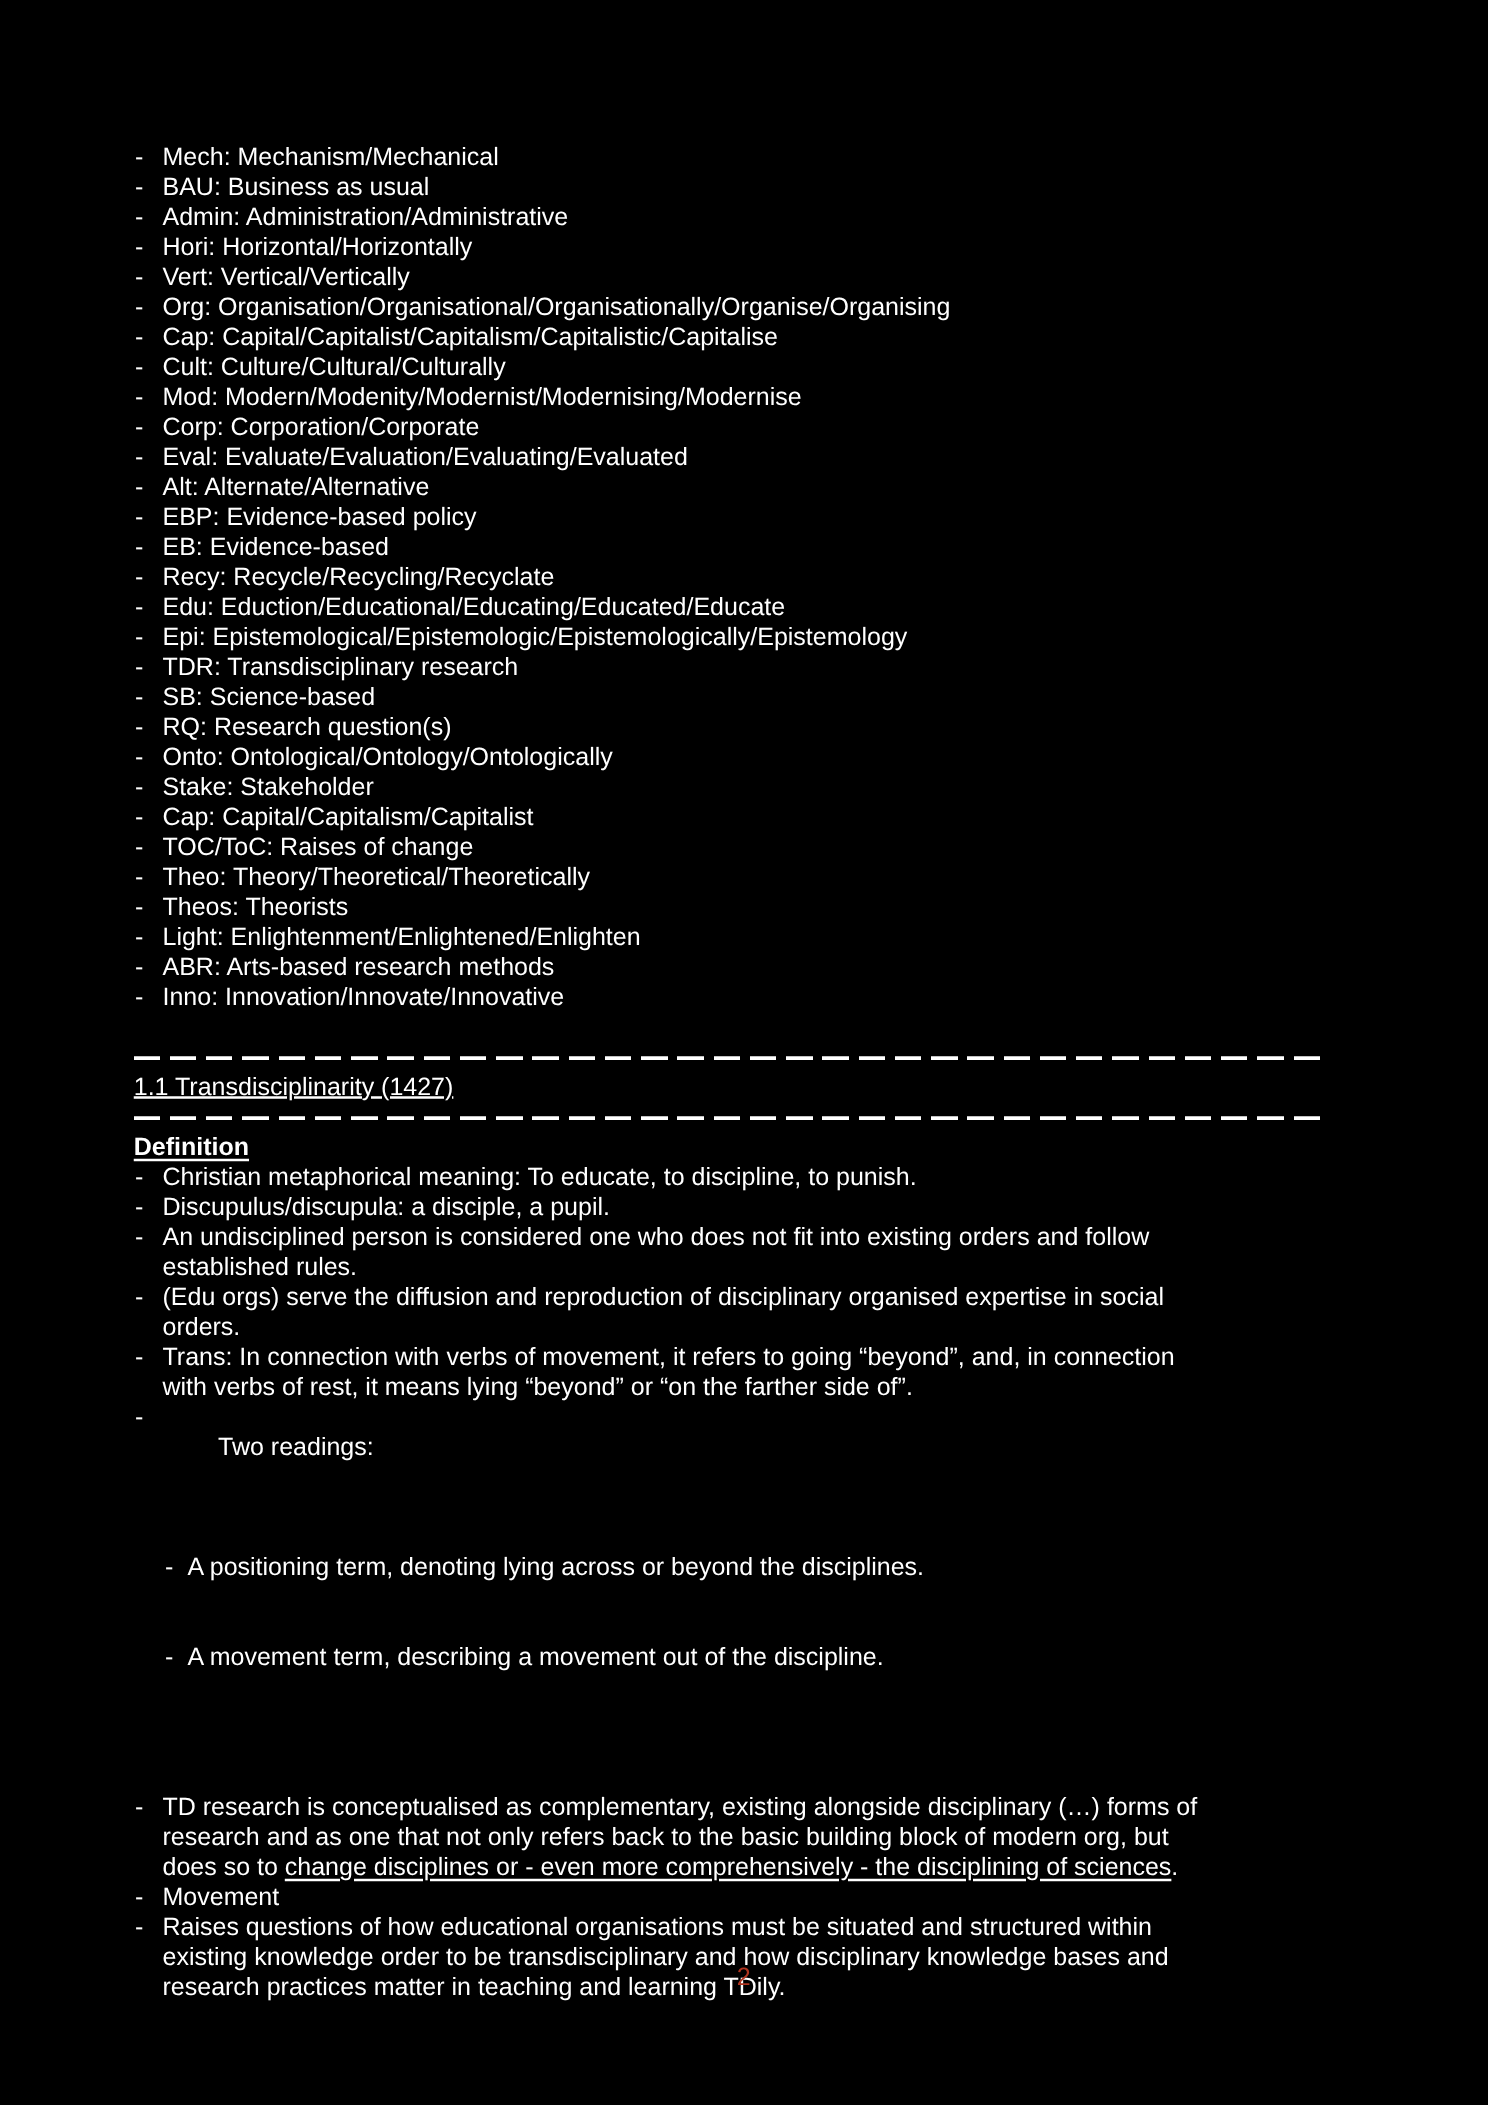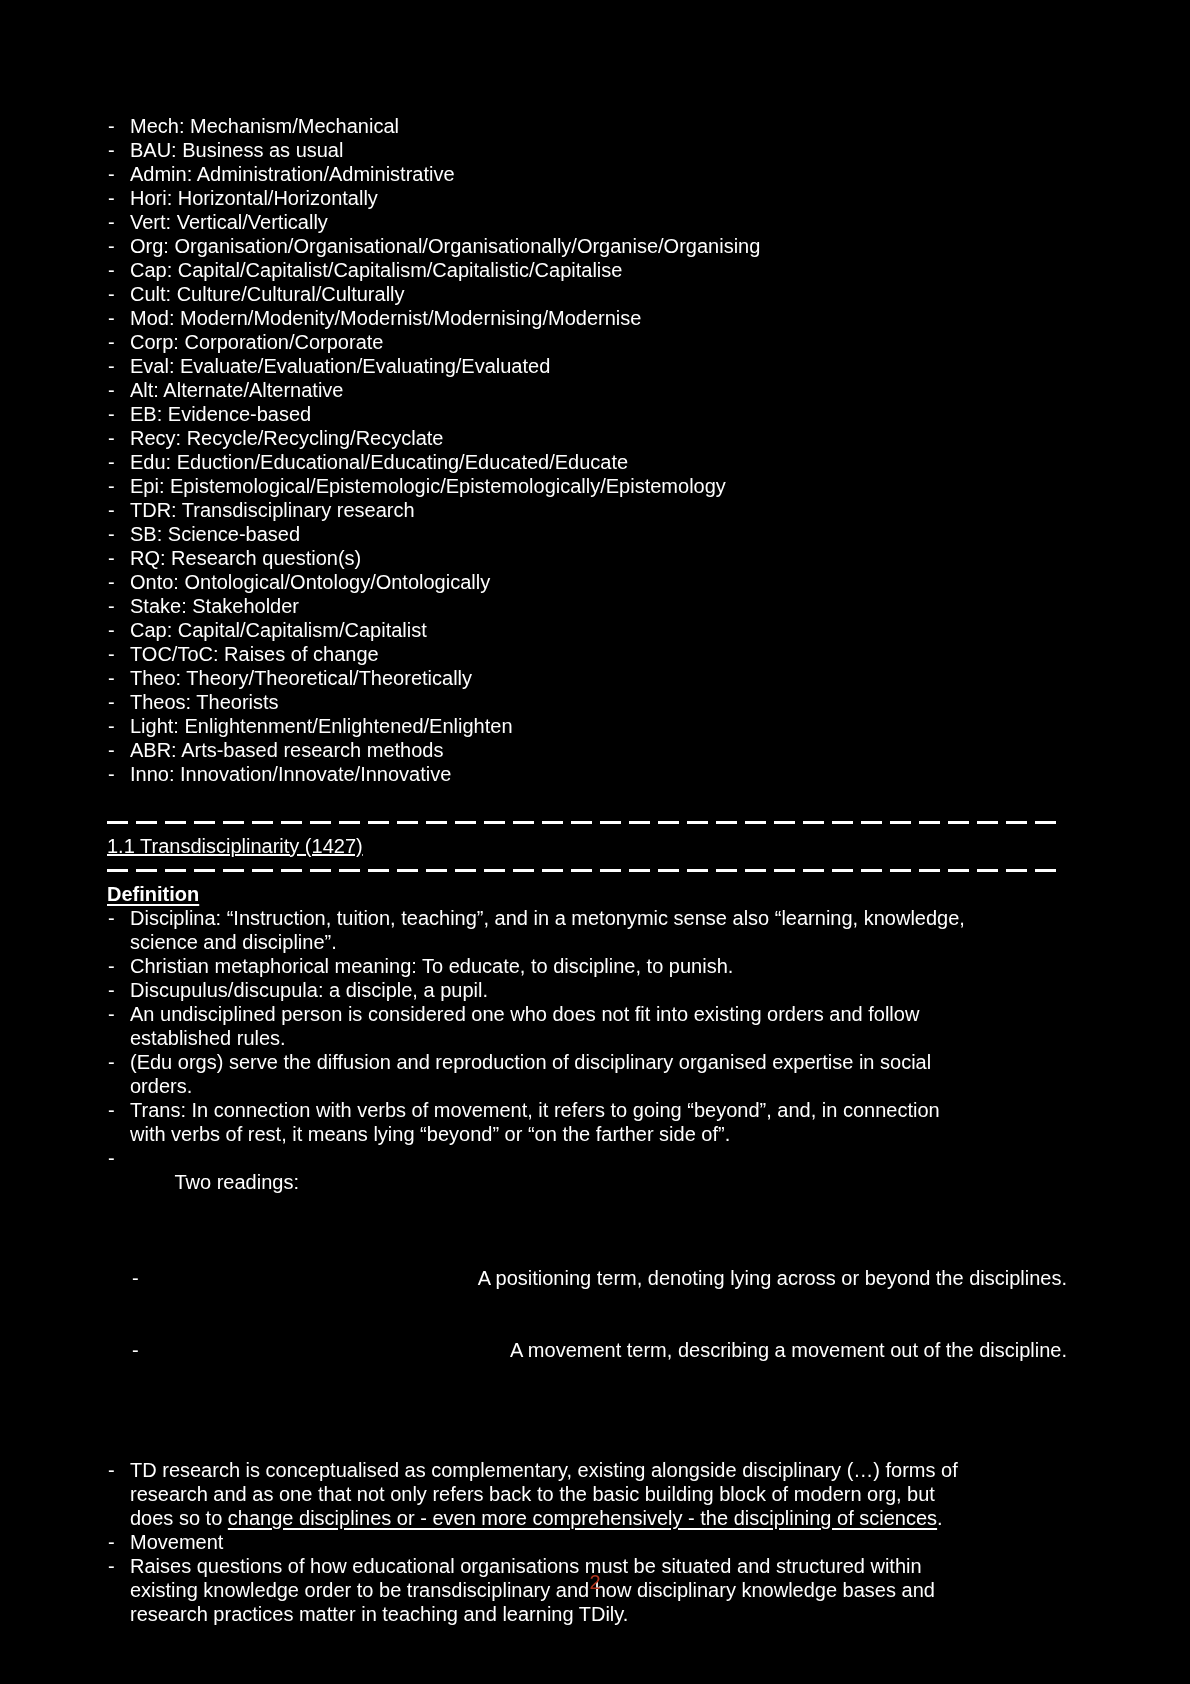--- a/index.html
+++ b/index.html
@@ -25,21 +25,21 @@
     position: relative;
     padding-left: 23px;
     white-space: pre-wrap;
   }
   ul.bullets li::before {
     content: attr(data-marker);
     position: absolute;
     left: 1px;
     top: 0;
   }
-  ul.sub { list-style: none; margin: 0; padding: 0; text-align: right; }
+  ul.sub { list-style: none; margin: 0; padding: 0; }
   ul.sub > li {
     position: relative;
     margin-left: 2px;
     padding-left: 18px;
     white-space: pre-wrap;
   }
   ul.sub > li::before {
     content: attr(data-marker);
     position: absolute;
     left: 0;
@@ -85,20 +85,21 @@
       <li data-marker="-">Admin: Administration/Administrative</li>
       <li data-marker="-">Hori: Horizontal/Horizontally</li>
       <li data-marker="-">Vert: Vertical/Vertically</li>
       <li data-marker="-">Org: Organisation/Organisational/Organisationally/Organise/Organising</li>
       <li data-marker="-">Cap: Capital/Capitalist/Capitalism/Capitalistic/Capitalise</li>
       <li data-marker="-">Cult: Culture/Cultural/Culturally</li>
       <li data-marker="-">Mod: Modern/Modenity/Modernist/Modernising/Modernise</li>
       <li data-marker="-">Corp: Corporation/Corporate</li>
       <li data-marker="-">Eval: Evaluate/Evaluation/Evaluating/Evaluated</li>
       <li data-marker="-">Alt: Alternate/Alternative</li>
+      <li data-marker="-">EBP: Evidence-based policy</li>
       <li data-marker="-">EB: Evidence-based</li>
       <li data-marker="-">Recy: Recycle/Recycling/Recyclate</li>
       <li data-marker="-">Edu: Eduction/Educational/Educating/Educated/Educate</li>
       <li data-marker="-">Epi: Epistemological/Epistemologic/Epistemologically/Epistemology</li>
       <li data-marker="-">TDR: Transdisciplinary research</li>
       <li data-marker="-">SB: Science-based</li>
       <li data-marker="-">RQ: Research question(s)</li>
       <li data-marker="-">Onto: Ontological/Ontology/Ontologically</li>
       <li data-marker="-">Stake: Stakeholder</li>
       <li data-marker="-">Cap: Capital/Capitalism/Capitalist</li>
@@ -115,22 +116,20 @@
     <div class="divider">
       <div class="divider-line"></div>
     </div>
     <div class="section-title">1.1 Transdisciplinarity (1427)</div>
     <div class="divider">
       <div class="divider-line"></div>
     </div>
 
     <div class="heading">Definition</div>
     <ul class="bullets">
-      <li data-marker="-">Disciplina: “Instruction, tuition, teaching”, and in a metonymic sense also “learning, knowledge,
-science and discipline”.</li>
       <li data-marker="-">Christian metaphorical meaning: To educate, to discipline, to punish.</li>
       <li data-marker="-">Discupulus/discupula: a disciple, a pupil.</li>
       <li data-marker="-">An undisciplined person is considered one who does not fit into existing orders and follow
 established rules.</li>
       <li data-marker="-">(Edu orgs) serve the diffusion and reproduction of disciplinary organised expertise in social
 orders.</li>
       <li data-marker="-">Trans: In connection with verbs of movement, it refers to going “beyond”, and, in connection
 with verbs of rest, it means lying “beyond” or “on the farther side of”.</li>
       <li data-marker="-">
         <span>Two readings:</span>

